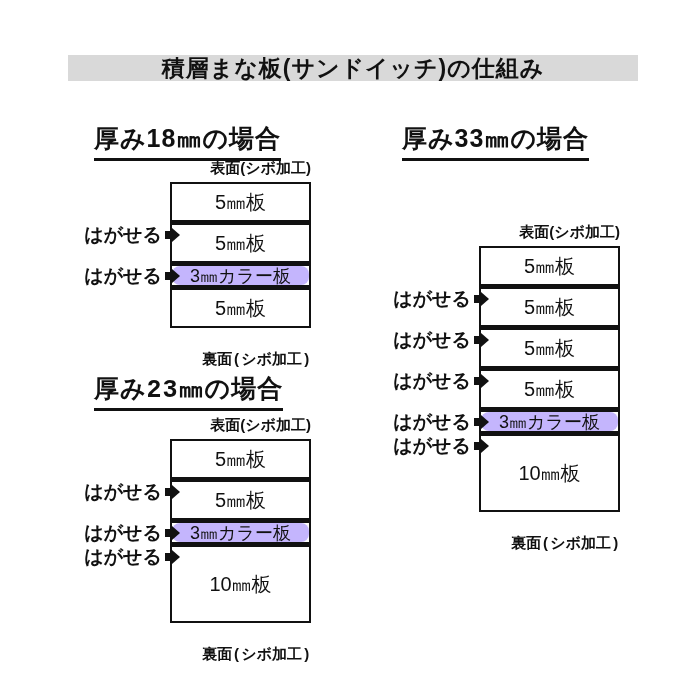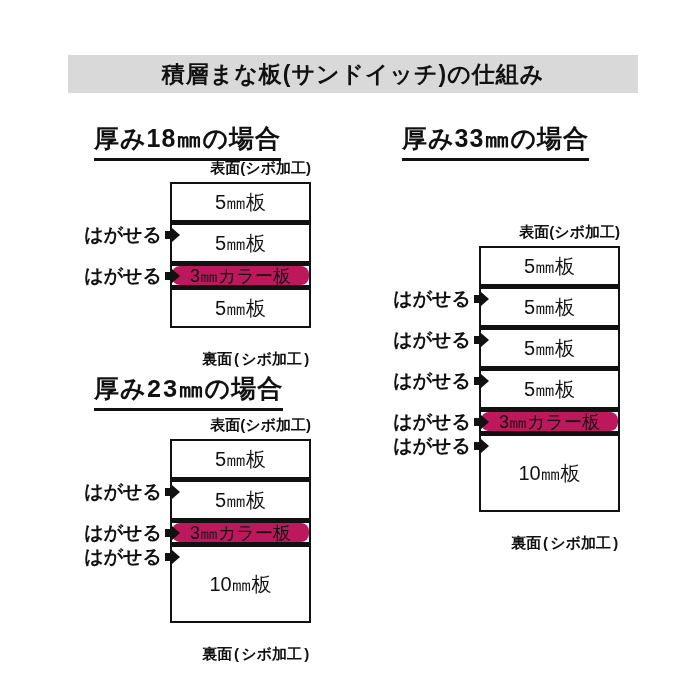--- a/index.html
+++ b/index.html
@@ -1,21 +1,21 @@
 <!DOCTYPE html>
 <html><head>
 <meta charset="utf-8">
 <style>
   html,body{margin:0;padding:0;background:#ffffff;}
   body{font-family:"Liberation Sans","DejaVu Sans",sans-serif;color:#111;}
   .canvas{position:relative;width:700px;height:700px;background:#ffffff;overflow:hidden;}
 
   
   .title-bar{
-    position:absolute;left:68px;top:55px;width:570px;height:38px;
+    position:absolute;left:68px;top:55px;width:570px;height:26px;
     background:#d9d9d9;display:flex;align-items:center;justify-content:center;
   }
   .title-bar span{font-size:23px;font-weight:bold;letter-spacing:1px;}
 
   
   .case-heading{
     position:absolute;margin:4px;font-size:25px;font-weight:bold;letter-spacing:1px;
     border-bottom:3px solid #111;padding-bottom:3px;white-space:nowrap;
   }
   .h-18{left:90px;top:118px;}
@@ -35,21 +35,21 @@
 
   .face-label{font-size:15px;font-weight:600;text-align:right;white-space:nowrap;}
   .face-label.top{margin-bottom:4px;}
   .face-label.bottom{margin-top:22px;font-family:Liberation Mono, monospace;}
 
   .plate-box{position:relative;border:2px solid #111;background:#fff;}
   .layer{
     display:flex;align-items:center;justify-content:center;
     font-size:20px;background:#ffffff;white-space:nowrap;border-radius:8px;
   }
-  .layer.color{background:#be185d;font-size:18px;}
+  .layer.color{background:#c4b5fd;font-size:18px;}
   .divider{height:5px;background:#111;}
 
   
   .peel{
     position:absolute;right:100%;transform:translateY(-50%);
     display:flex;align-items:center;white-space:nowrap;
     font-size:19px;font-weight:bold;margin-top:12px;
   }
   .peel-arrow{display:inline-block;width:7px;height:8px;background:#111;margin-left:3px;position:relative;}
   .peel-arrow::after{

